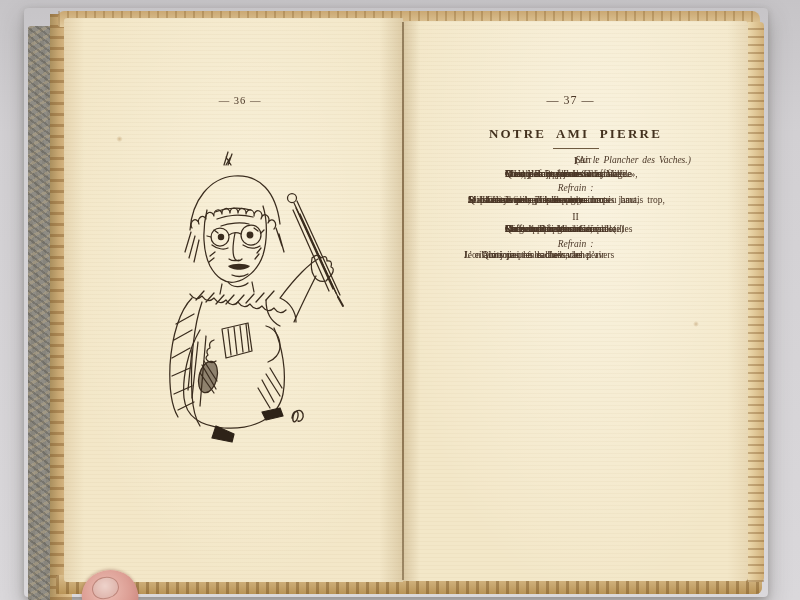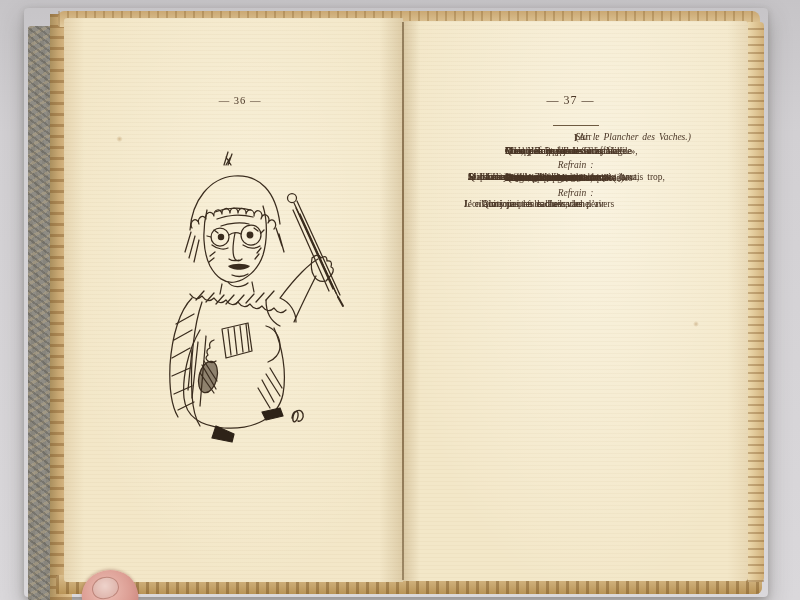--- a/index.html
+++ b/index.html
@@ -182,20 +182,21 @@
         <path d="M130,270 c1,-8 7,-9 6,-2 c-1,6 -6,9 -5,1 c1,-7 8,-9 10,-3 c1,4 -2,8 -5,7" stroke-width="1.4"></path>
       </g>
     </svg>
   </div>
 
   <div class="page page-right">
     <div class="fox" style="left:290px;top:300px;width:6px;height:6px;"></div>
     <div class="pn-right ink">— 37 —</div>
 
     <div class="col ink">
+      <div class="song-title">NOTRE AMI PIERRE</div>
       <div class="title-rule"></div>
 
       <div class="air">
           <span>(Air : </span>
           <span class="it">Sur le Plancher des Vaches.)</span>
         </div>
 
       <div class="sec-head">I</div>
       <div class="verse stanza">
         <span class="ln">Quand Rocq, d’une voix fragile</span>
@@ -213,20 +214,21 @@
         <span class="ln">S’il m’arrive de dire des gros mots</span>
         <span class="ln ind">Jamais je ne les mache,</span>
         <span class="ln">Je parle un peu ... beaucoup ... mais jamais trop,</span>
         <span class="ln ind">Car je ne suis pas vache.</span>
         <span class="ln">Si d’un aimable je suis convaincu</span>
         <span class="ln">Qu’il est le vice-roi des cocus</span>
         <span class="ln">Je lui dis bien qu’il les porte un peu haut,</span>
         <span class="ln">Mais c’est tout, j’ suis pas vache.</span>
       </div>
 
+      <div class="sec-head mt3">II</div>
       <div class="verse stanza mt4">
         <span class="ln">J’affiche un sourire aimable</span>
         <span class="ln">Surtout pour le client,</span>
         <span class="ln">Mais malheur au misérable</span>
         <span class="ln">Qui subrepticement</span>
         <span class="ln">Chez le Directeur Général (e)</span>
         <span class="ln">Récite un fragile</span>
         <span class="ln">On se paie pas sans représailles</span>
         <span class="ln">La gueule à Mestelan.</span>
       </div>

